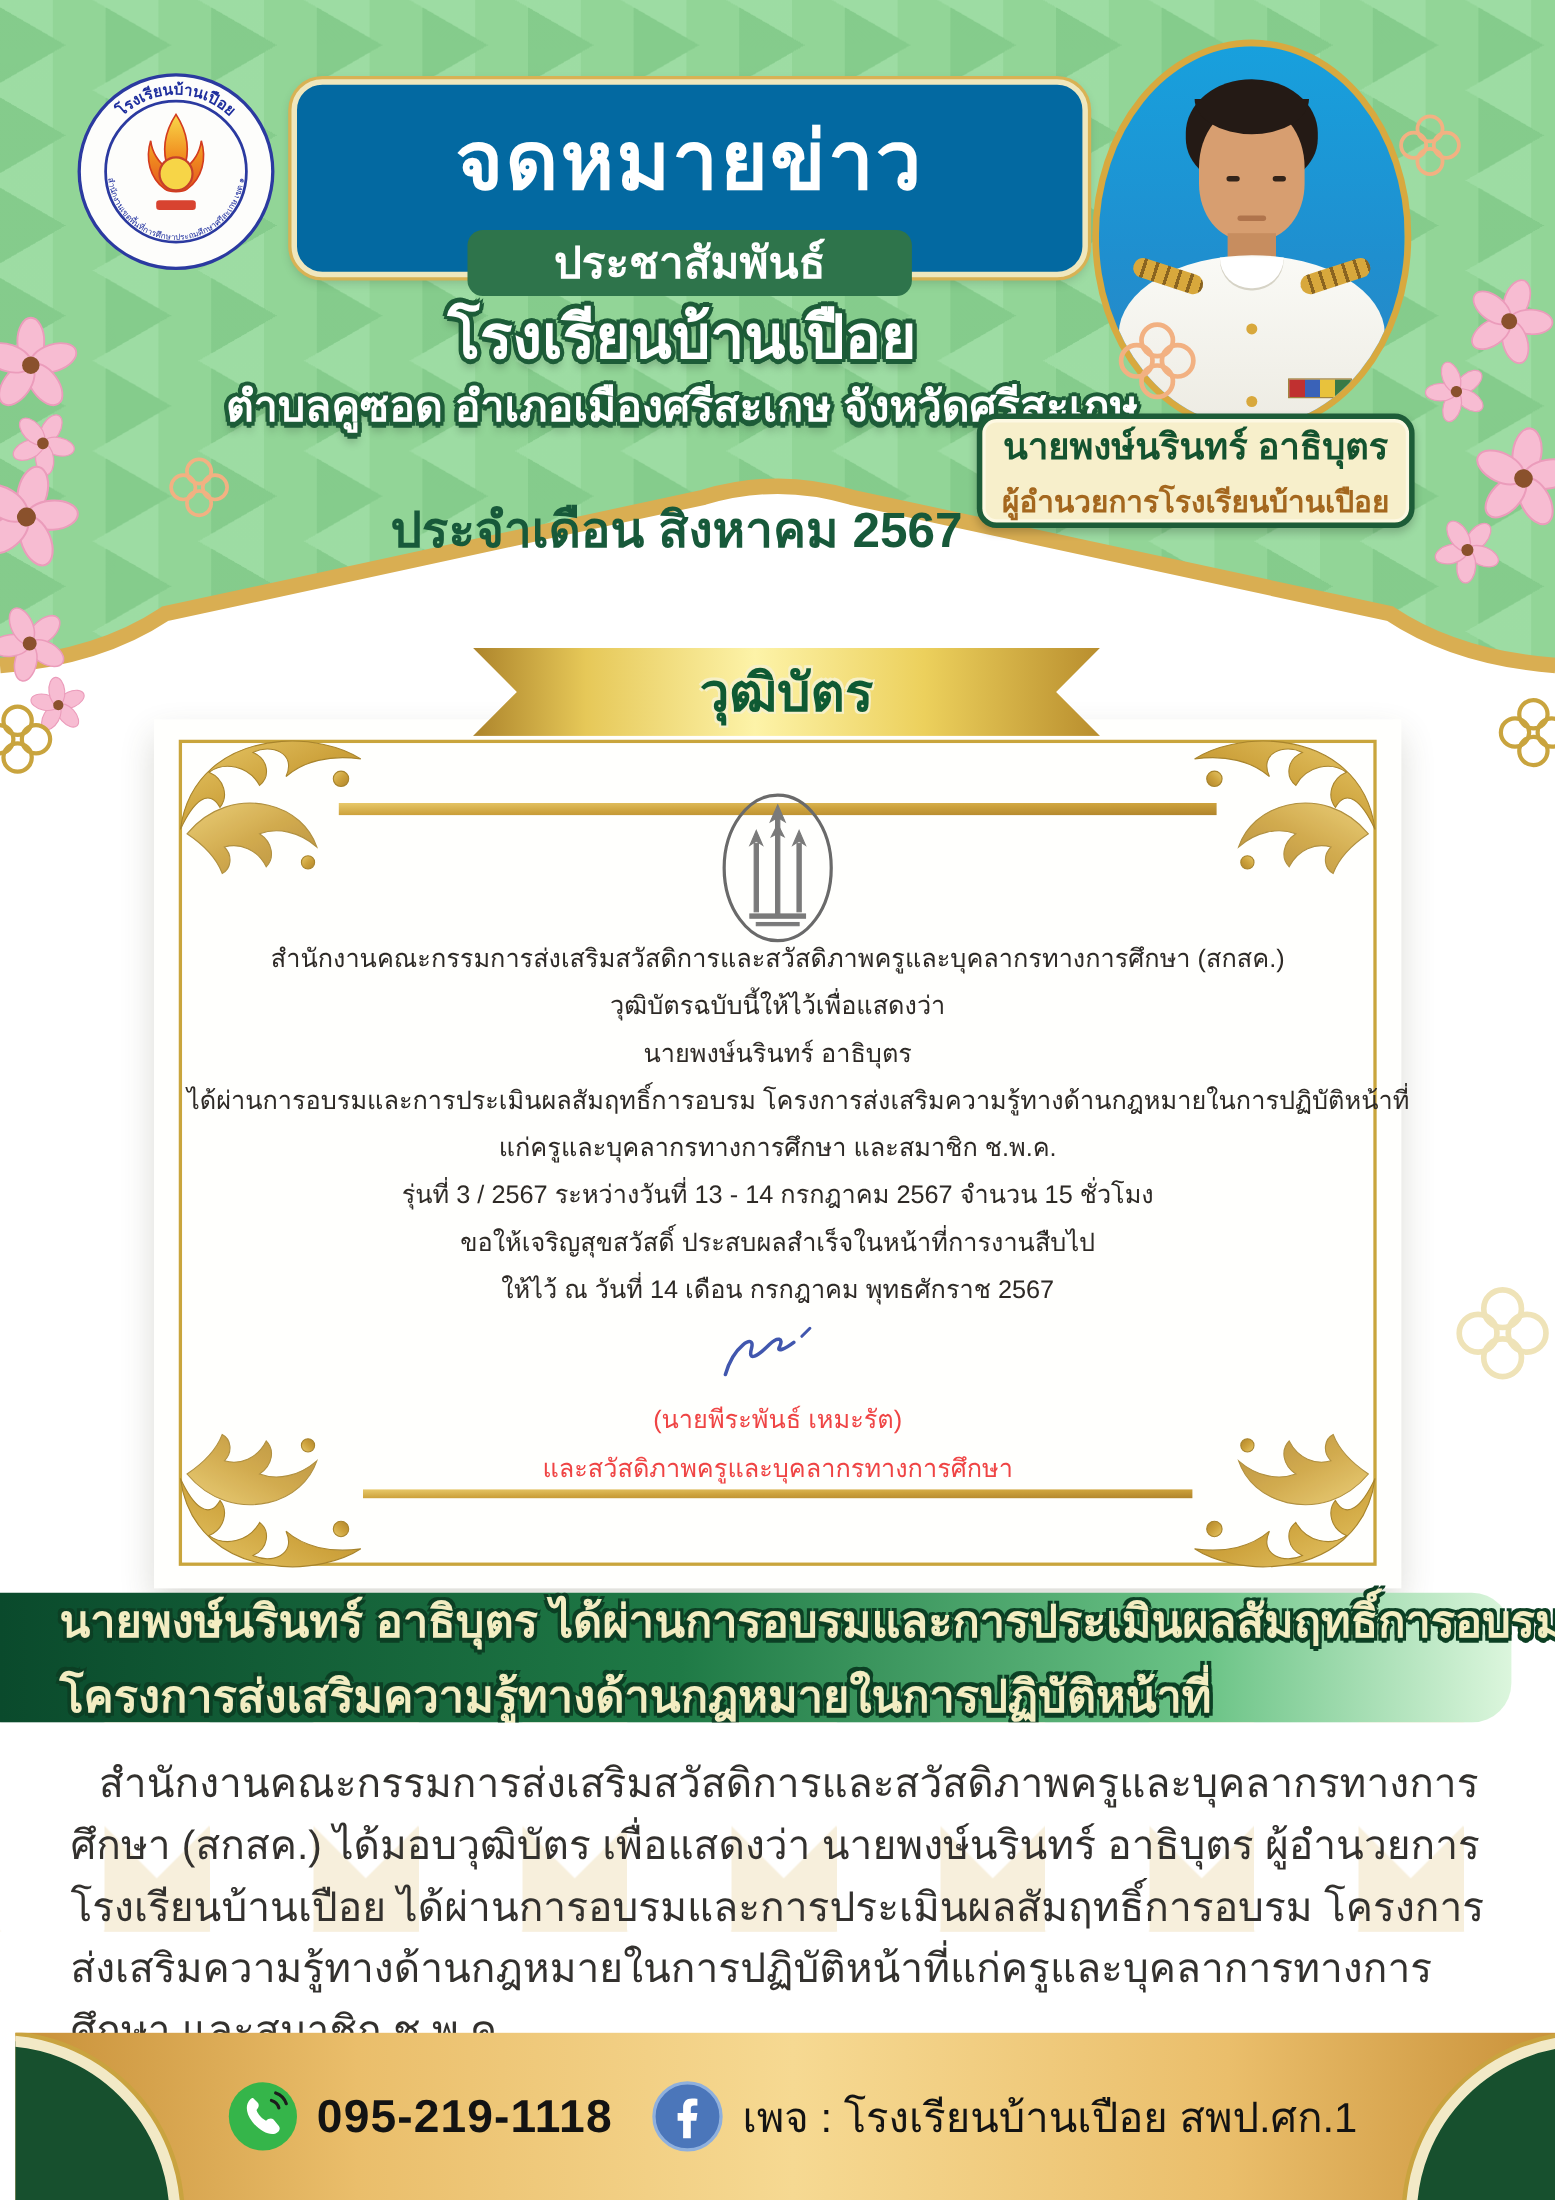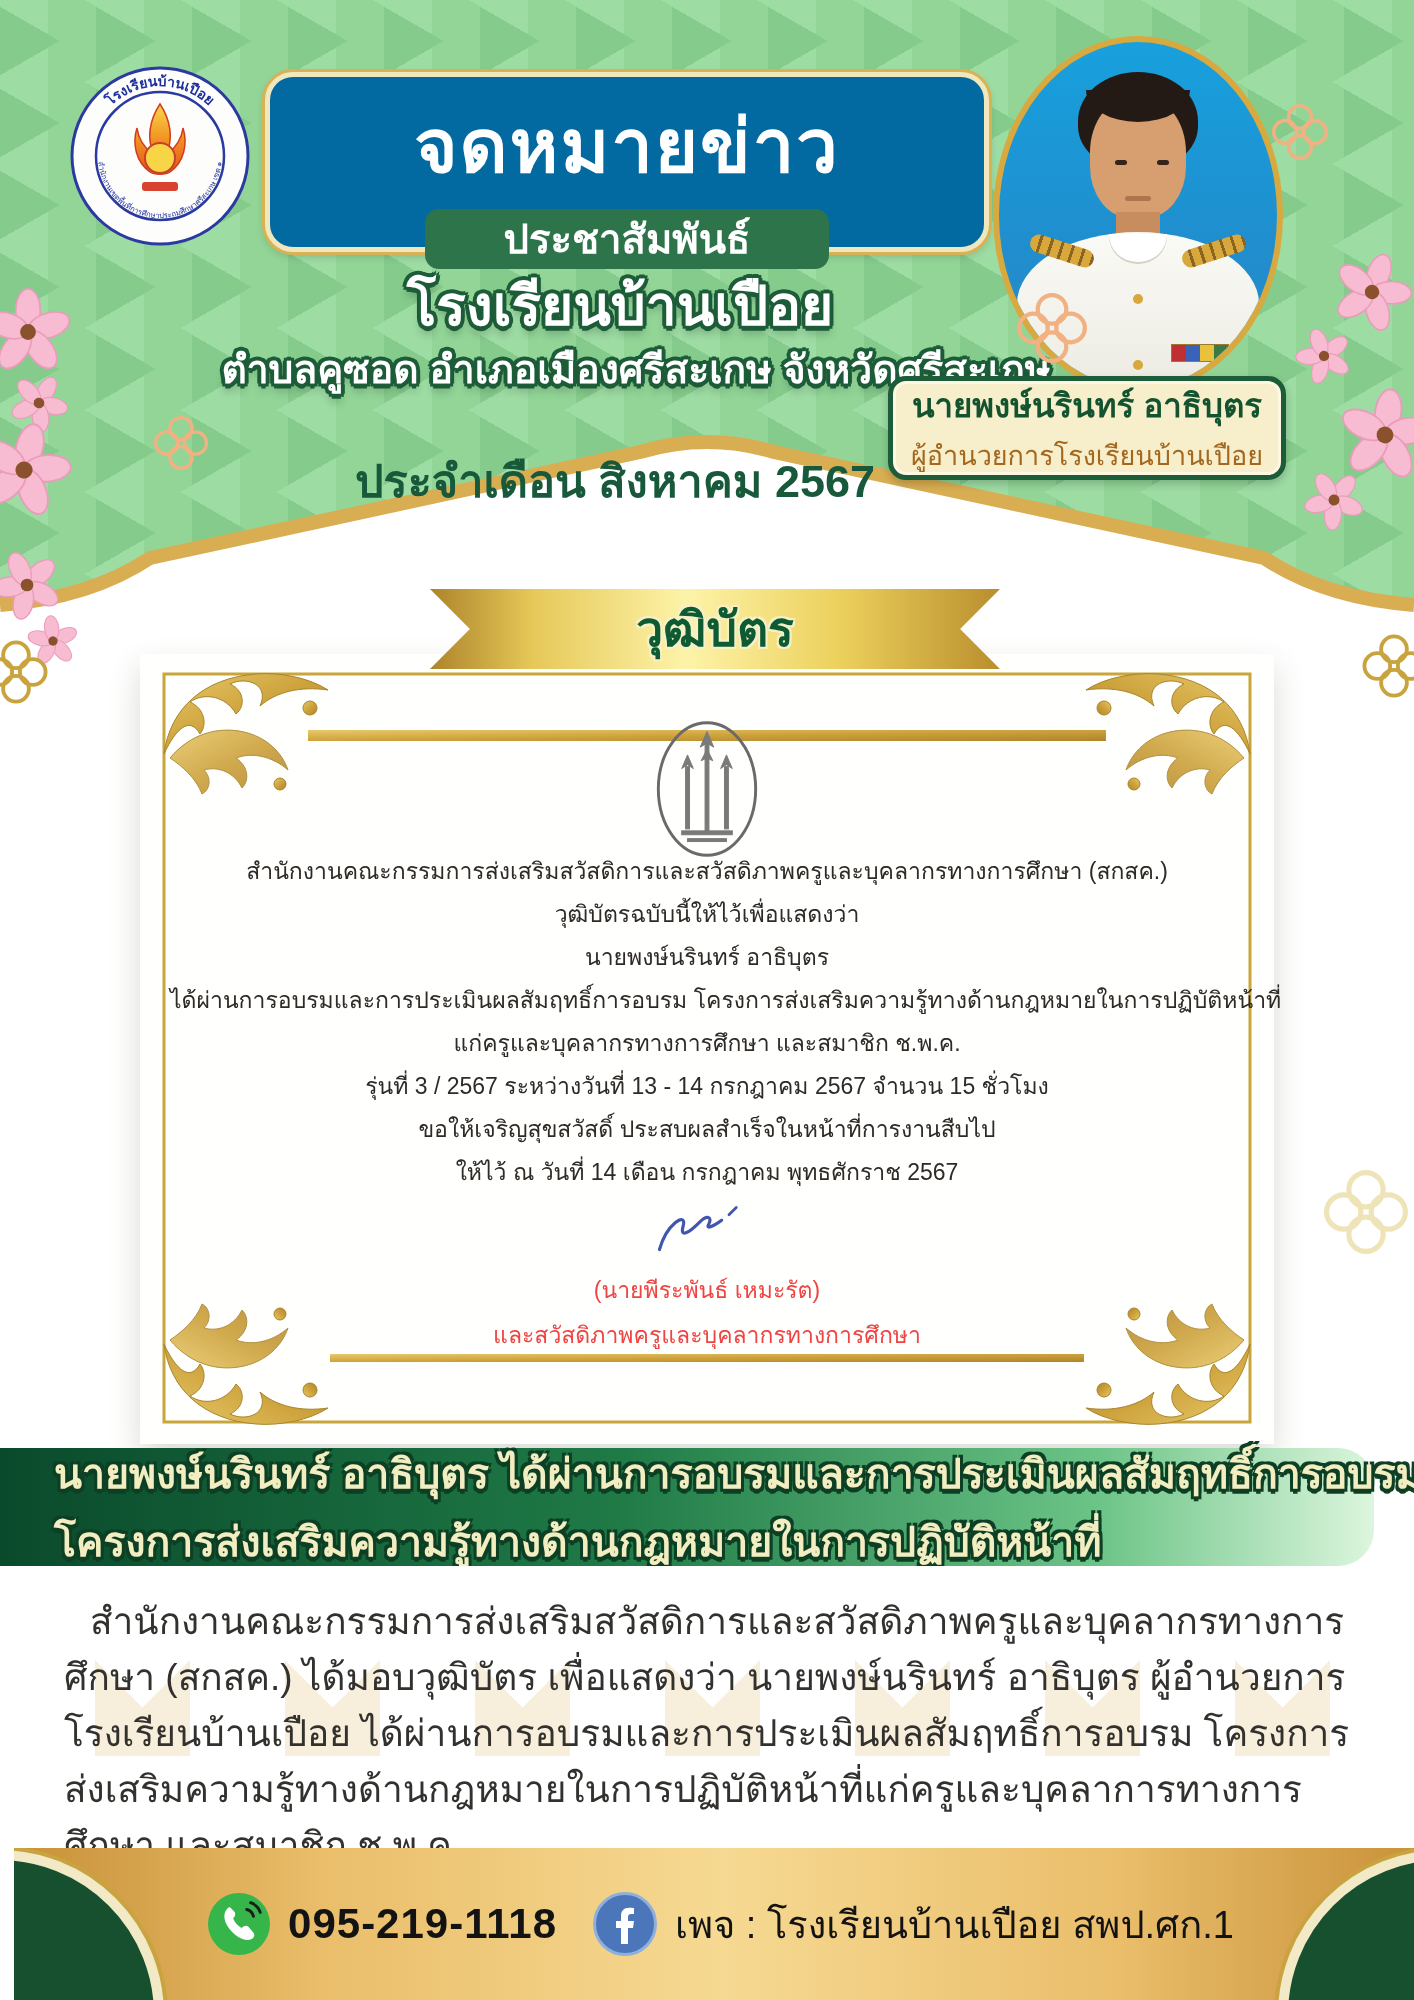--- a/index.html
+++ b/index.html
@@ -54,31 +54,31 @@
   .p-ep.r  { top:200px; right:30px; transform:rotate(-18deg); }
   .p-btn   { position:absolute; left:50%; transform:translateX(-50%); width:10px; height:10px; border-radius:50%; background:#d8a83c; }
   .p-btn.b1{ top:252px; } .p-btn.b2{ top:318px; }
   .p-medal { position:absolute; top:302px; left:172px; width:56px; height:16px;
              background:linear-gradient(90deg,#c03030 0 25%,#3a62b8 25% 50%,#e8c23c 50% 75%,#3a7a46 75%); border:1px solid #9a7a30; }
   
   .outline-green { color:#ffffff;
     text-shadow:-3px -3px 0 #1d5c38, 3px -3px 0 #1d5c38, -3px 3px 0 #1d5c38, 3px 3px 0 #1d5c38,
                 -4px 0 0 #1d5c38, 4px 0 0 #1d5c38, 0 -4px 0 #1d5c38, 0 5px 0 #1d5c38, 0 8px 8px rgba(0,0,0,.25); }
   .school-name     { position:absolute; top:262px; left:0; width:1240px; text-align:center; font-size:55px; font-weight:bold; z-index:5; white-space:nowrap; }
-  .school-location { position:absolute; top:338px; left:16px; width:1240px; text-align:center; font-size:39px; font-weight:bold; z-index:5; white-space:nowrap; }
+  .school-location { position:absolute; top:338px; left:0; width:1240px; text-align:center; font-size:39px; font-weight:bold; z-index:5; white-space:nowrap; }
   .issue-month     { position:absolute; top:445px; left:0; width:1230px; text-align:center; font-size:45px; font-weight:bold; color:#17593a; z-index:5; }
   
   .director-badge {
     position:absolute; left:888px; top:376px; width:398px; height:104px; z-index:6;
     background:#f7efcb; border:5px solid #1d5c38; border-radius:18px; box-sizing:border-box;
     box-shadow:inset 0 0 0 3px #fdf8e2, 0 4px 8px rgba(0,0,0,.2);
     display:flex; flex-direction:column; align-items:center; justify-content:center; gap:2px;
   }
   .director-name  { font-size:33px; font-weight:bold; color:#14532f; white-space:nowrap; }
-  .director-title { font-size:27px; font-weight:normal; color:#a4671e; white-space:nowrap; }
+  .director-title { font-size:27px; font-weight:bold; color:#a4671e; white-space:nowrap; }
   
   .arch { position:absolute; left:0; top:430px; width:1414px; height:250px; z-index:1; }
   
   .ribbon {
     position:absolute; left:430px; top:589px; width:570px; height:80px; z-index:3;
     background:linear-gradient(90deg,#ad842b 0%,#e6c858 18%,#fdf3a8 45%,#ecd05c 72%,#b98e2e 100%);
     clip-path:polygon(0 0,100% 0,93% 50%,100% 100%,0 100%,7% 50%);
     display:flex; align-items:center; justify-content:center;
   }
   .ribbon-label { font-size:48px; font-weight:bold; color:#0e5a33;

